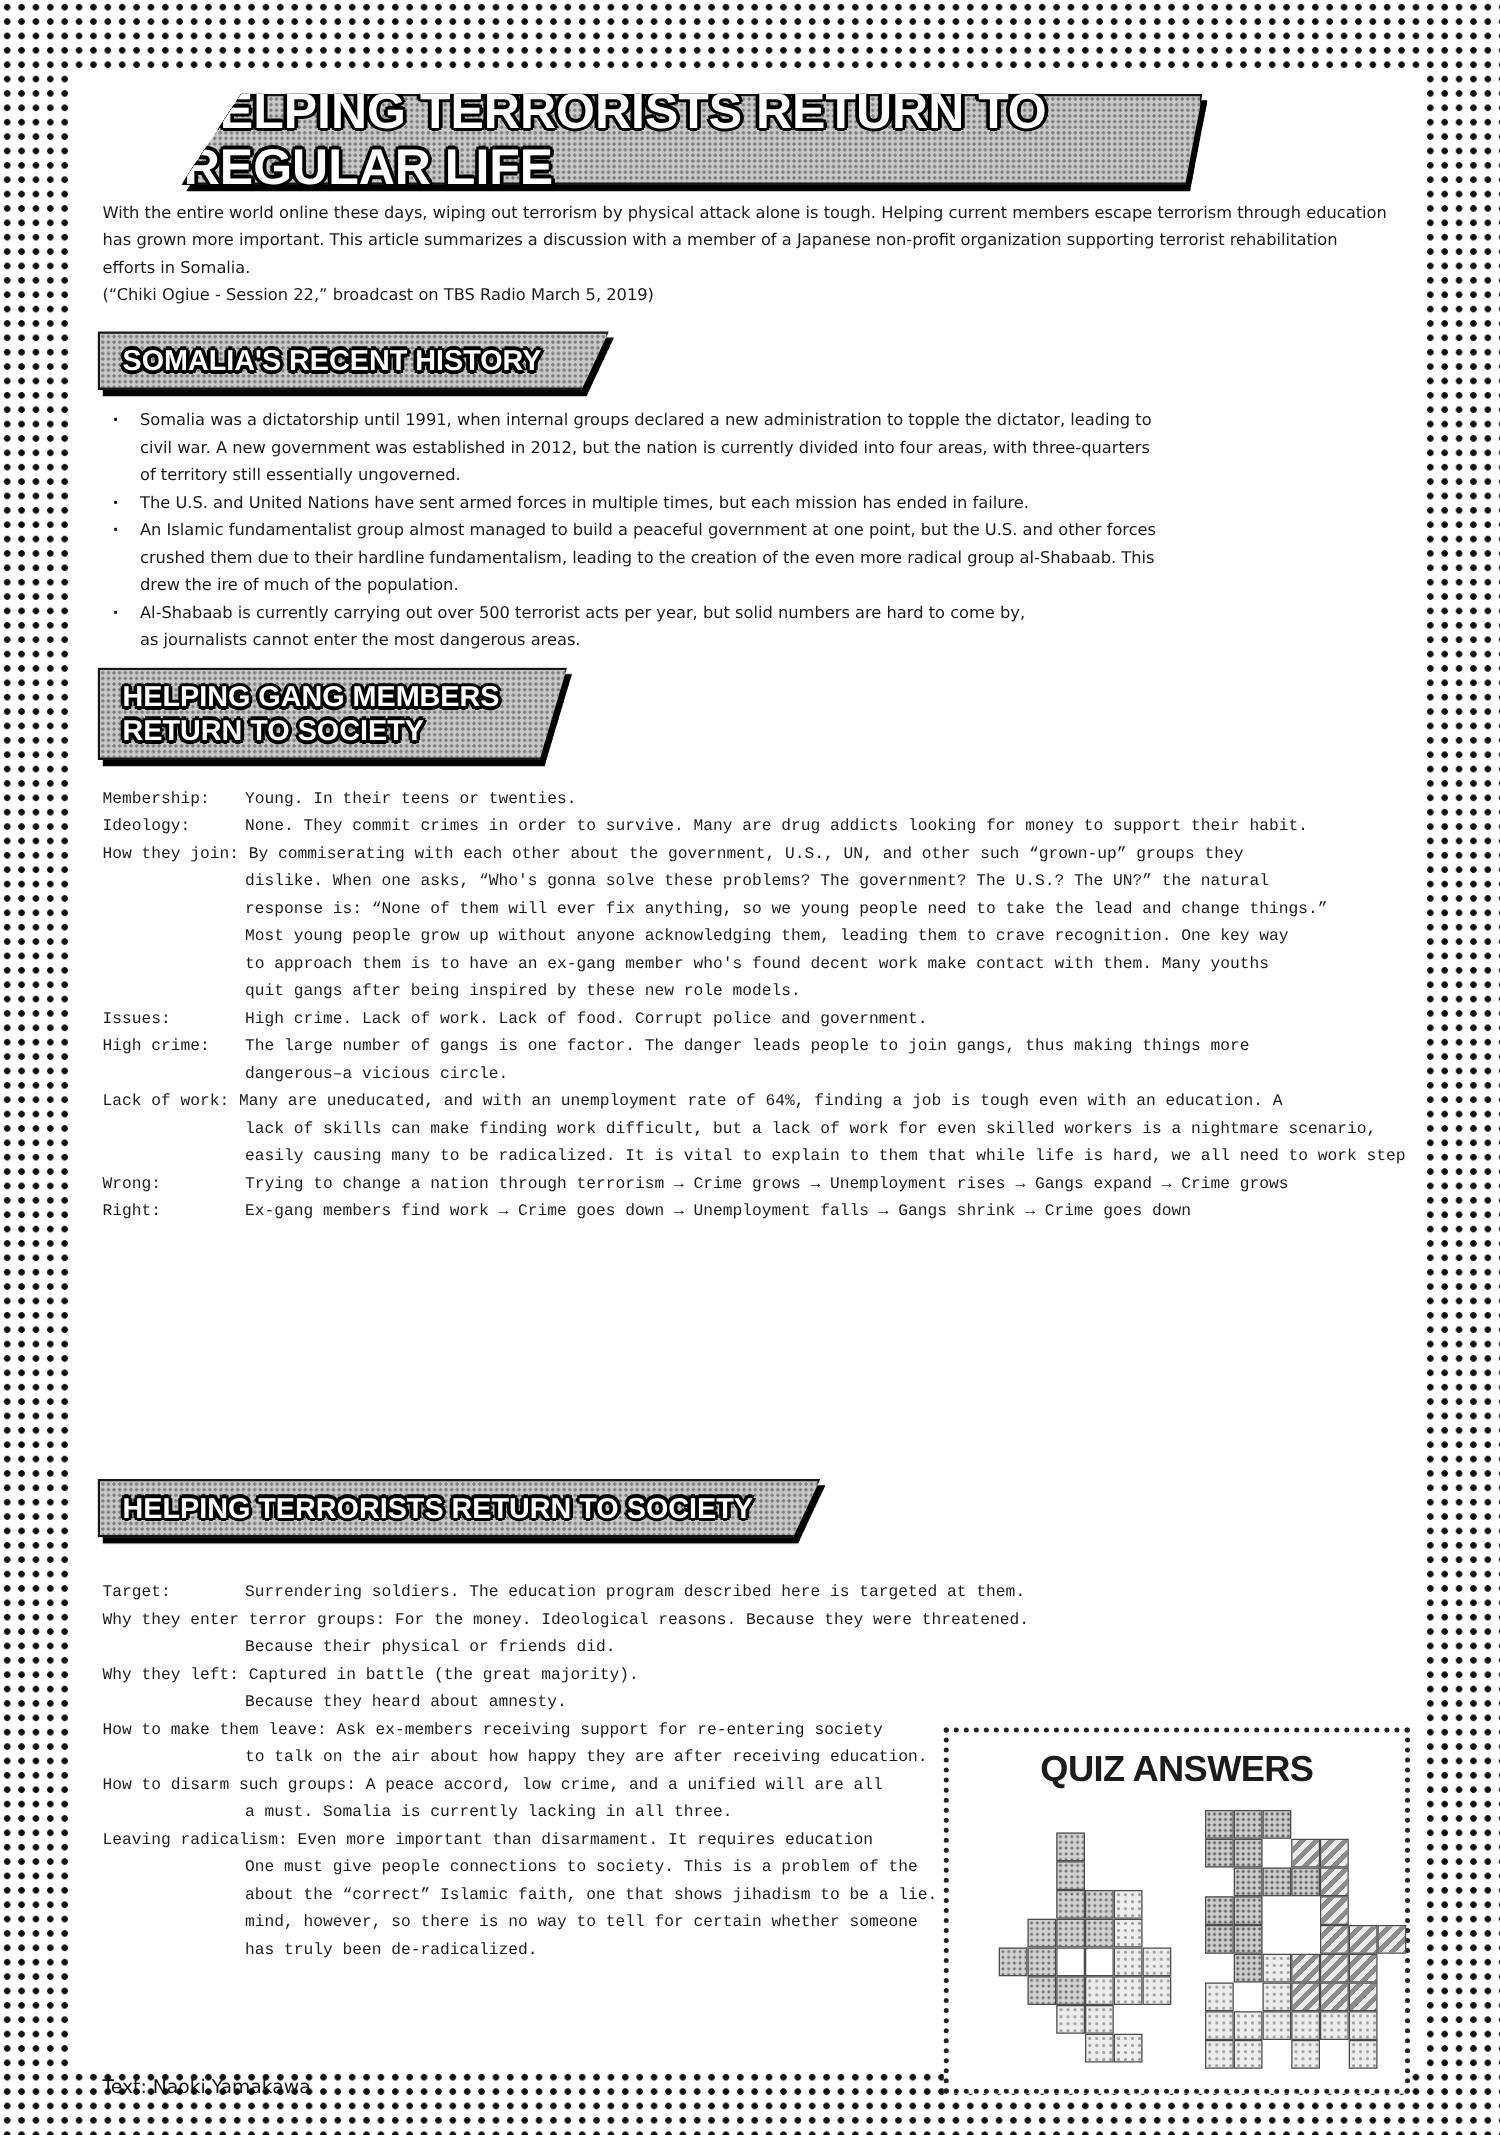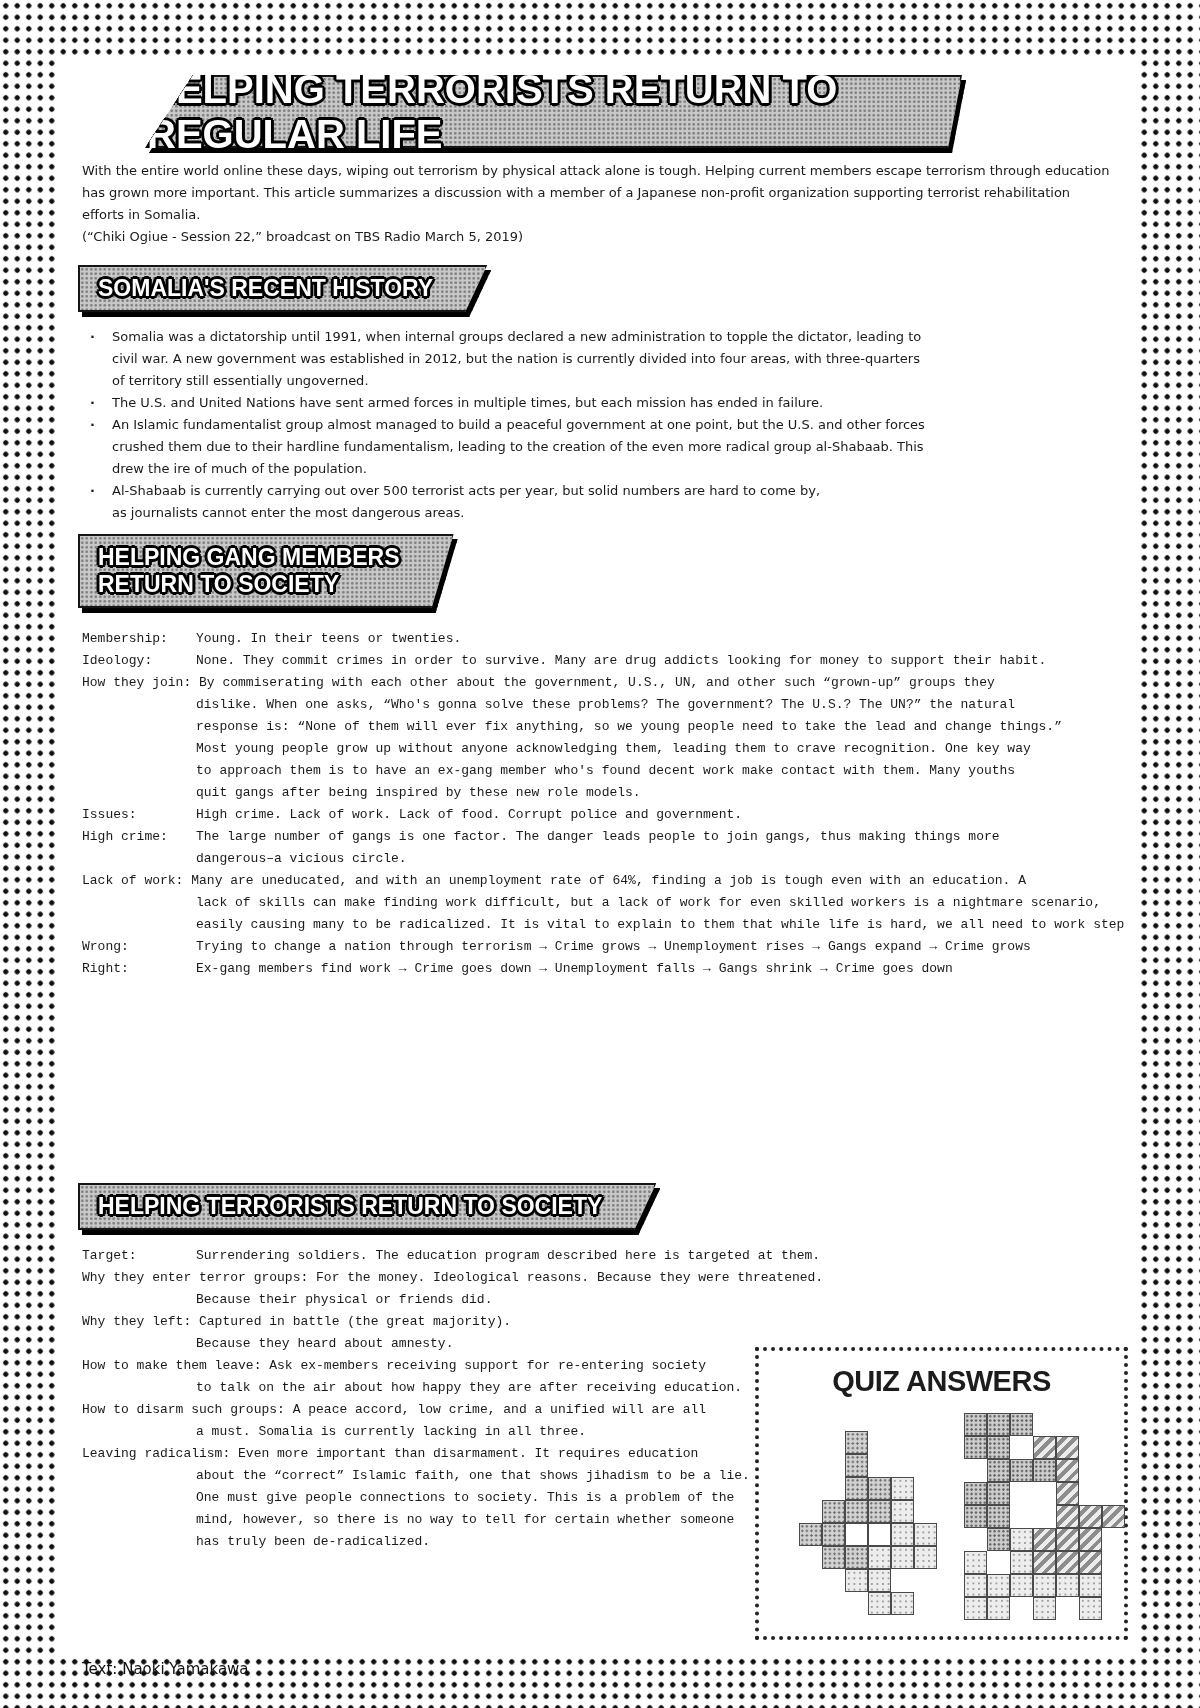--- a/index.html
+++ b/index.html
@@ -36,23 +36,23 @@
   ul.bullets li{position:relative;padding-left:30px;white-space:nowrap;}
   ul.bullets li::before{content:"·";position:absolute;left:8px;top:0;font-weight:bold;}
   .entries{margin-top:20px;}
   .entry{padding-left:114px;font-family:Liberation Mono, monospace;}
   .entry .line0{text-indent:-114px;white-space:nowrap;}
   .entry .lbl{display:inline-block;width:114px;text-indent:0;white-space:nowrap;}
   .entry .lbl.wide{display:inline;width:auto;}
   .entry .cont{white-space:nowrap;}
   .mt-banner2{margin-top:10px;}
   .mt-banner3{margin-top:203px;}
-  .entries.narrow{margin-top:15px;width:650px;}
-  
-  .quiz-box{position:absolute;left:755px;top:1347px;width:373px;height:293px;background:#fff;
+  .entries.narrow{margin-top:33px;width:650px;}
+  
+  .quiz-box{position:absolute;left:755px;top:1382px;width:373px;height:293px;background:#fff;
             border:4px dotted #222;box-sizing:border-box;}
   .quiz-title{font-family:"Liberation Sans",sans-serif;font-weight:bold;font-size:29px;letter-spacing:-0.5px;
               color:#1c1c1c;text-align:center;margin-top:14px;}
   .puzzle{position:absolute;}
   .puzzle .cell{position:absolute;border:1px solid #4a4a4a;box-sizing:border-box;}
   .pat-A{background-color:#d2d2d2;background-image:radial-gradient(circle,#6f6f6f 1px,transparent 1.35px);background-size:4.6px 4.6px;}
   .pat-D{background-color:#cdcdcd;background-image:radial-gradient(circle,#616161 1px,transparent 1.35px);background-size:4.4px 4.4px;}
   .pat-B{background-color:#ededed;background-image:radial-gradient(circle,#9f9f9f 1px,transparent 1.35px);background-size:5.6px 5.6px;}
   .pat-L{background-color:#ededed;background-image:radial-gradient(circle,#9f9f9f 1px,transparent 1.35px);background-size:5.6px 5.6px;}
   .pat-S{background:repeating-linear-gradient(135deg,#ececec 0 4px,#8d8d8d 4px 8px);}
@@ -152,22 +152,22 @@
       <div class="entry">
         <div class="line0"><span class="lbl wide">How to make them leave:</span> Ask ex-members receiving support for re-entering society</div>
         <div class="cont">to talk on the air about how happy they are after receiving education.</div>
       </div>
       <div class="entry">
         <div class="line0"><span class="lbl wide">How to disarm such groups:</span> A peace accord, low crime, and a unified will are all</div>
         <div class="cont">a must. Somalia is currently lacking in all three.</div>
       </div>
       <div class="entry">
         <div class="line0"><span class="lbl wide">Leaving radicalism:</span> Even more important than disarmament. It requires education</div>
+        <div class="cont">One must give people connections to society. This is a problem of the</div>
         <div class="cont">about the “correct” Islamic faith, one that shows jihadism to be a lie.</div>
-        <div class="cont">One must give people connections to society. This is a problem of the</div>
         <div class="cont">mind, however, so there is no way to tell for certain whether someone</div>
         <div class="cont">has truly been de-radicalized.</div>
       </div>
     </div>
 
 </div>
 
 <div class="quiz-box">
   <div class="quiz-title">QUIZ ANSWERS</div>
   <div class="puzzle puzzle-left" style="width: 138px; height: 184px;">

